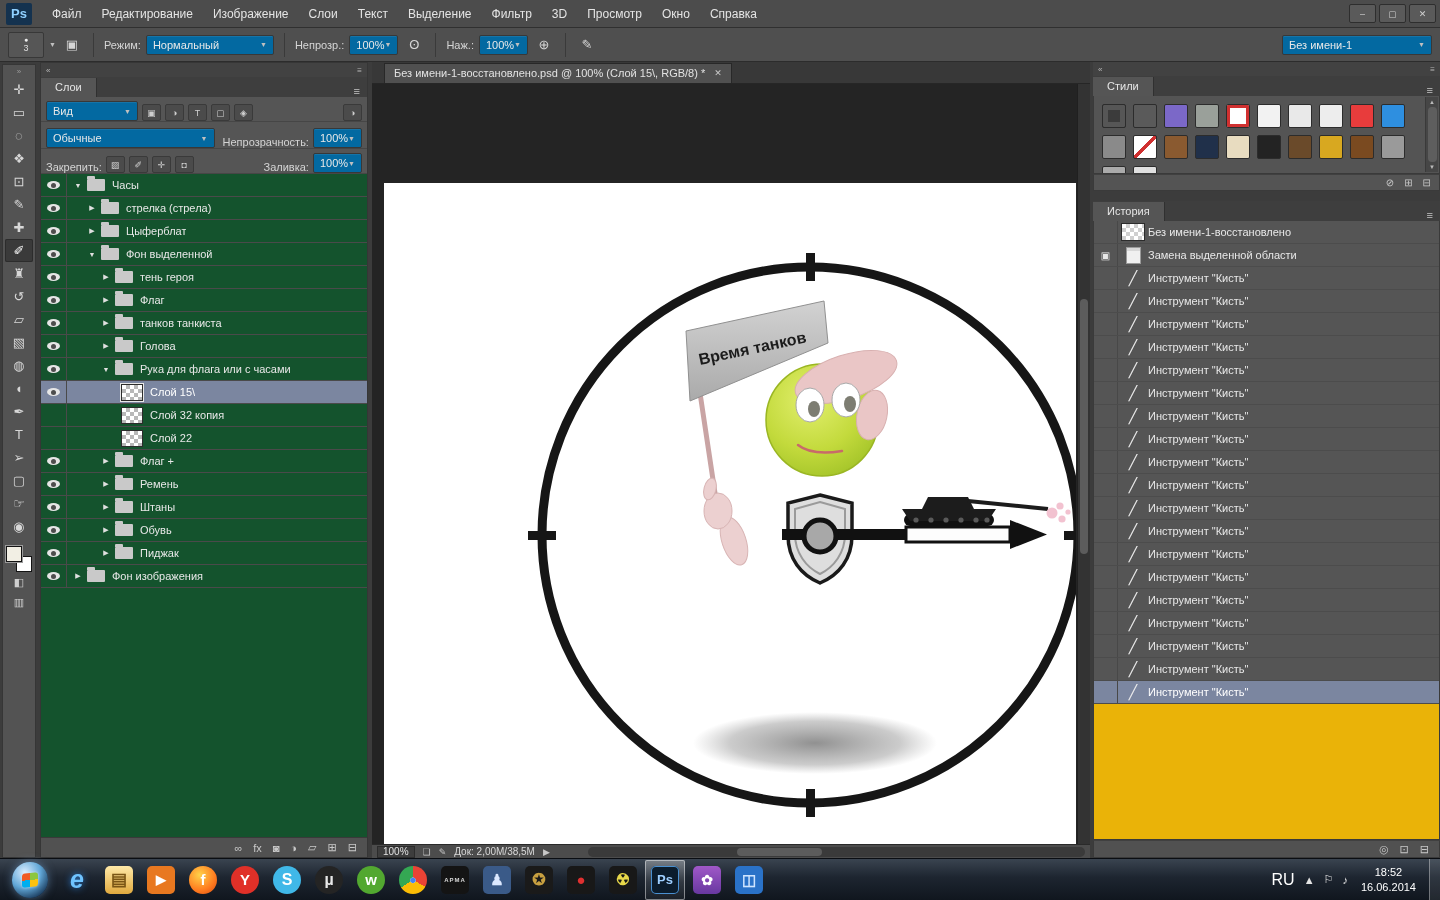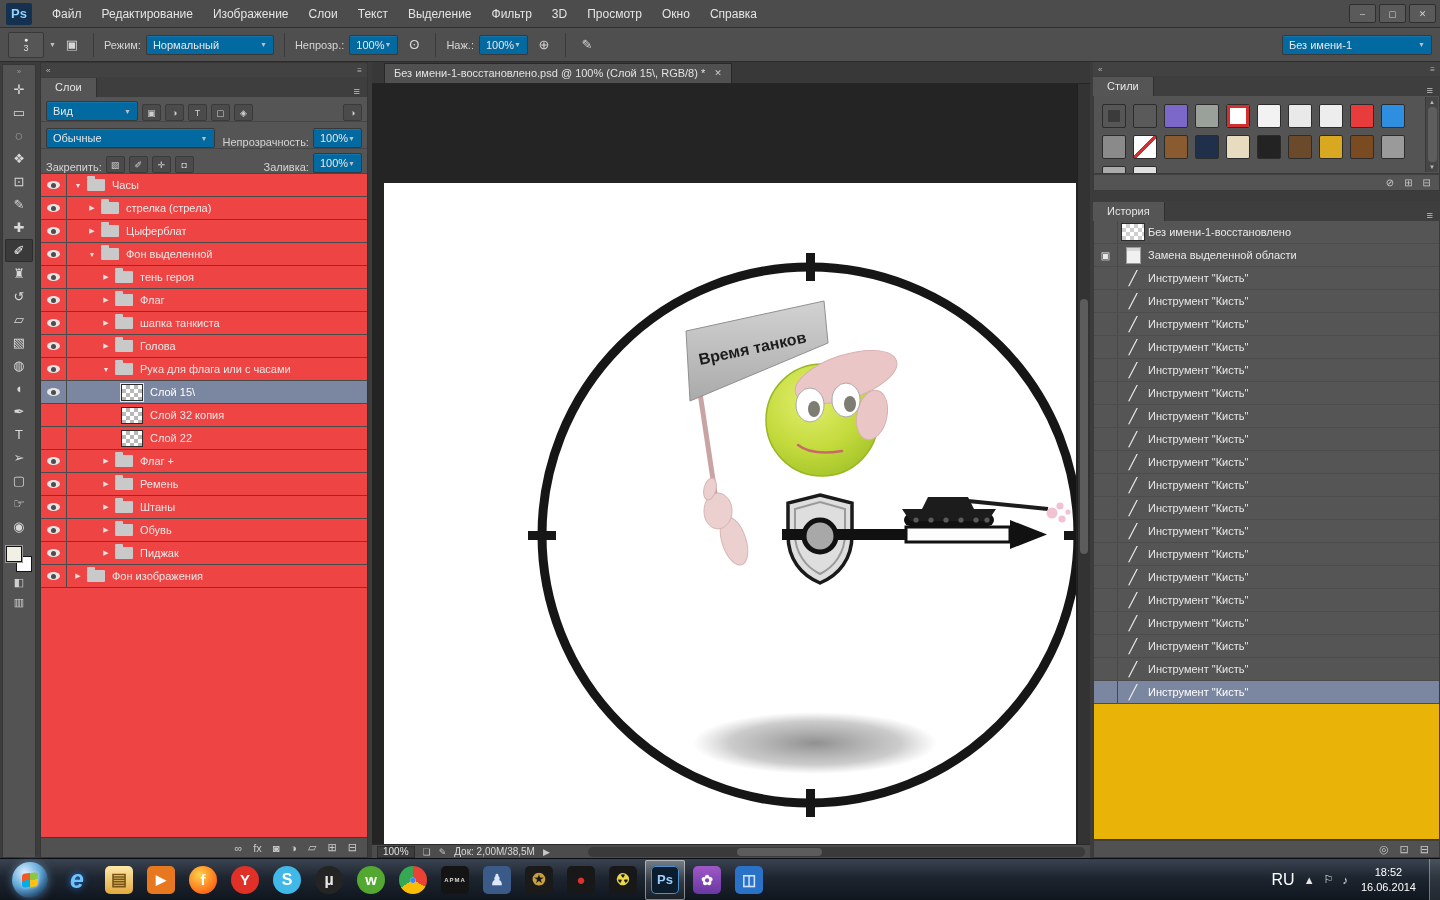--- a/index.html
+++ b/index.html
@@ -39,21 +39,21 @@
   .layers{position:absolute;left:40px;top:62px;width:328px;bottom:42px;background:#555;border:1px solid #363636;display:flex;flex-direction:column}
   .dockbar{height:14px;background:#424242;display:flex;align-items:center;justify-content:space-between;padding:0 5px;color:#b8b8b8;font-size:8px;flex:none}
   .tabrow{height:20px;background:#3e3e3e;display:flex;align-items:flex-end;flex:none}
   .ptab{background:#555;padding:3px 14px 4px;font-size:11px;color:#e6e6e6;border-right:1px solid #303030}
   .pmenu{margin-left:auto;padding:0 7px;color:#c6c6c6;font-size:11px}
   .filter-row,.blend-row,.lock-row{display:flex;align-items:flex-end;gap:4px;padding:0 5px;border-bottom:1px solid #464646;flex:none}
   .filter-row{height:25px}.blend-row{height:27px}.lock-row{height:25px}
   .fico{width:19px;height:17px;background:#4b4b4b;border:1px solid #3a3a3a;border-radius:2px;display:flex;align-items:center;justify-content:center;font-size:9px;color:#cfcfcf;flex:none}
   .plabel{color:#d4d4d4;white-space:nowrap}
   .grow{flex:1}
-  .layer-list{flex:1;overflow:hidden;background:#ef4444}
+  .layer-list{flex:1;overflow:hidden;background:#14532d}
   .lrow{height:23px;display:flex;align-items:center;border-bottom:1px solid #4a4a4a}
   .lrow.sel{background:#7b86a0}
   .lrow.sel .lname{color:#fff}
   .eyebox{width:26px;height:100%;border-right:1px solid #4a4a4a;display:flex;align-items:center;justify-content:center;flex:none}
   .eyeicon{display:none;width:13px;height:8px;background:#e6e6e6;border-radius:50%;position:relative}
   .eyeicon::after{content:"";position:absolute;left:4px;top:1.5px;width:5px;height:5px;background:#4d4d4d;border-radius:50%}
   .lrow.v .eyeicon{display:block}
   .tri{width:14px;flex:none;text-align:center;font-size:7px;color:#e0e0e0;margin-left:4px}
   .lrow.i1 .tri{margin-left:18px}.lrow.i2 .tri{margin-left:32px}.lrow.i3 .tri{margin-left:40px}
   .lrow.grp.exp .tri::before{content:"▼"}
@@ -351,21 +351,21 @@
 
         <span class="lname">Флаг</span>
       </div>
       <div class="lrow grp col v i2">
         <span class="eyebox">
           <span class="eyeicon"></span>
         </span>
         <span class="tri"></span>
         <span class="fold"></span>
 
-        <span class="lname">шапка танкиста</span>
+        <span class="lname">танков танкиста</span>
       </div>
       <div class="lrow grp col v i2">
         <span class="eyebox">
           <span class="eyeicon"></span>
         </span>
         <span class="tri"></span>
         <span class="fold"></span>
 
         <span class="lname">Голова</span>
       </div>

